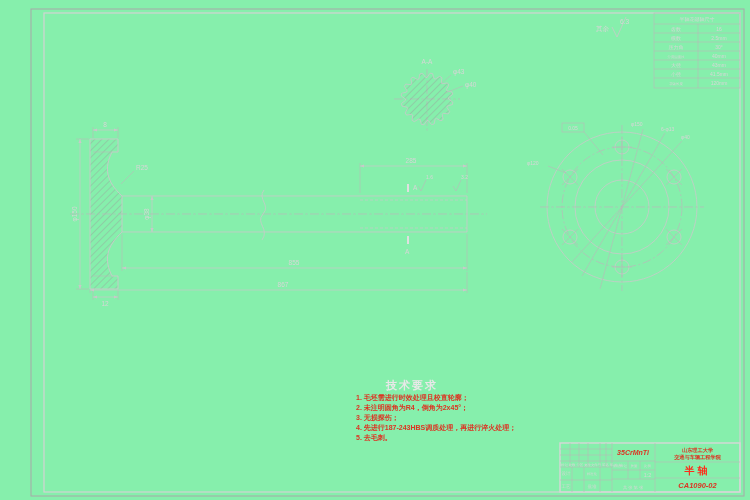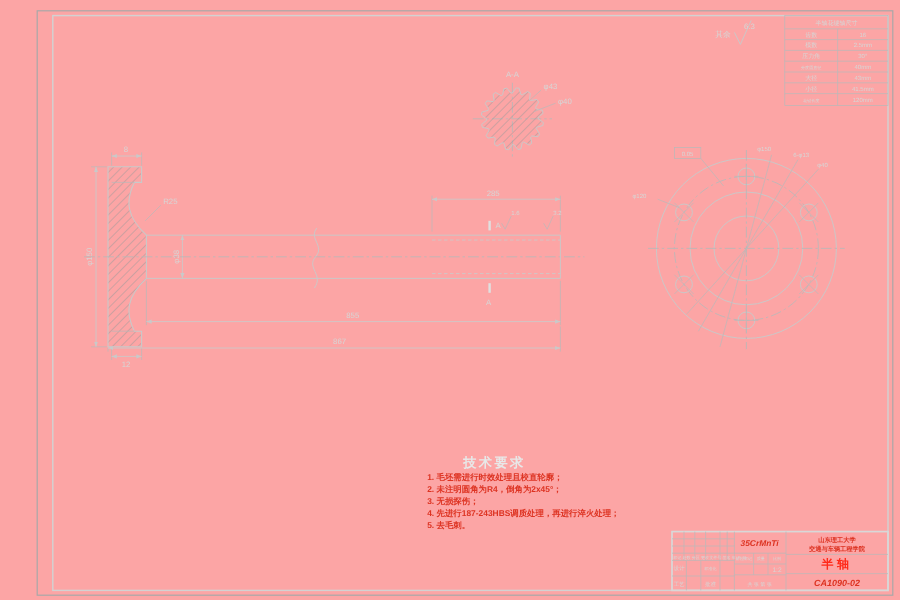--- a/index.html
+++ b/index.html
@@ -1,16 +1,16 @@
 <!DOCTYPE html>
 <html><head>
 <meta charset="utf-8">
 <style>
   html,body{margin:0;padding:0;background:#000;}
-  .stage{position:relative;width:750px;height:500px;background:#fca5a5;overflow:hidden;}
+  .stage{position:relative;width:750px;height:500px;background:#86efac;overflow:hidden;}
   svg{position:absolute;left:0;top:0;}
   text{font-family:"Liberation Sans",sans-serif;fill:#d6d6d6;}
   .dim{font-size:6.5px;}
   .sm{font-size:5px;}
   .xs{font-size:3.4px;}
   .red{fill:#dd3322;}
   .ln{stroke:#c9c9c9;stroke-width:0.8;fill:none;}
   .thin{stroke:#b9b9b9;stroke-width:0.6;fill:none;}
   .cl{stroke:#b9b9b9;stroke-width:0.7;fill:none;stroke-dasharray:9 2.5 2 2.5;}
   .dash{stroke:#c9c9c9;stroke-width:0.7;fill:none;stroke-dasharray:3 2;}

